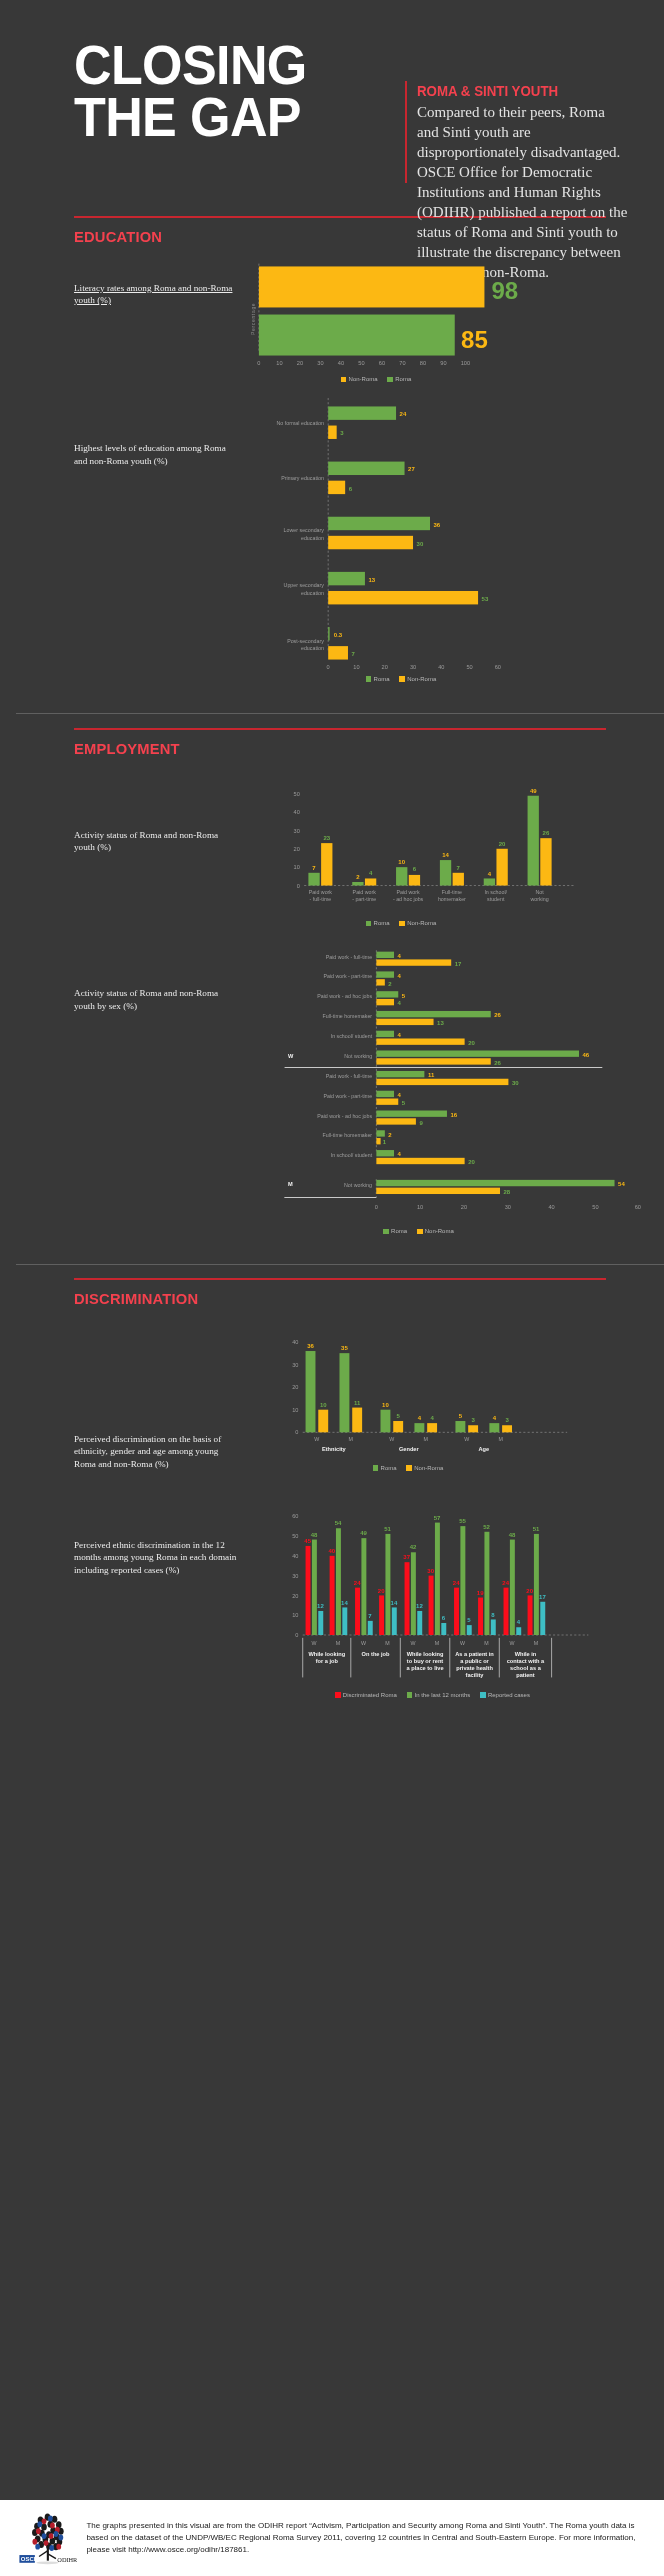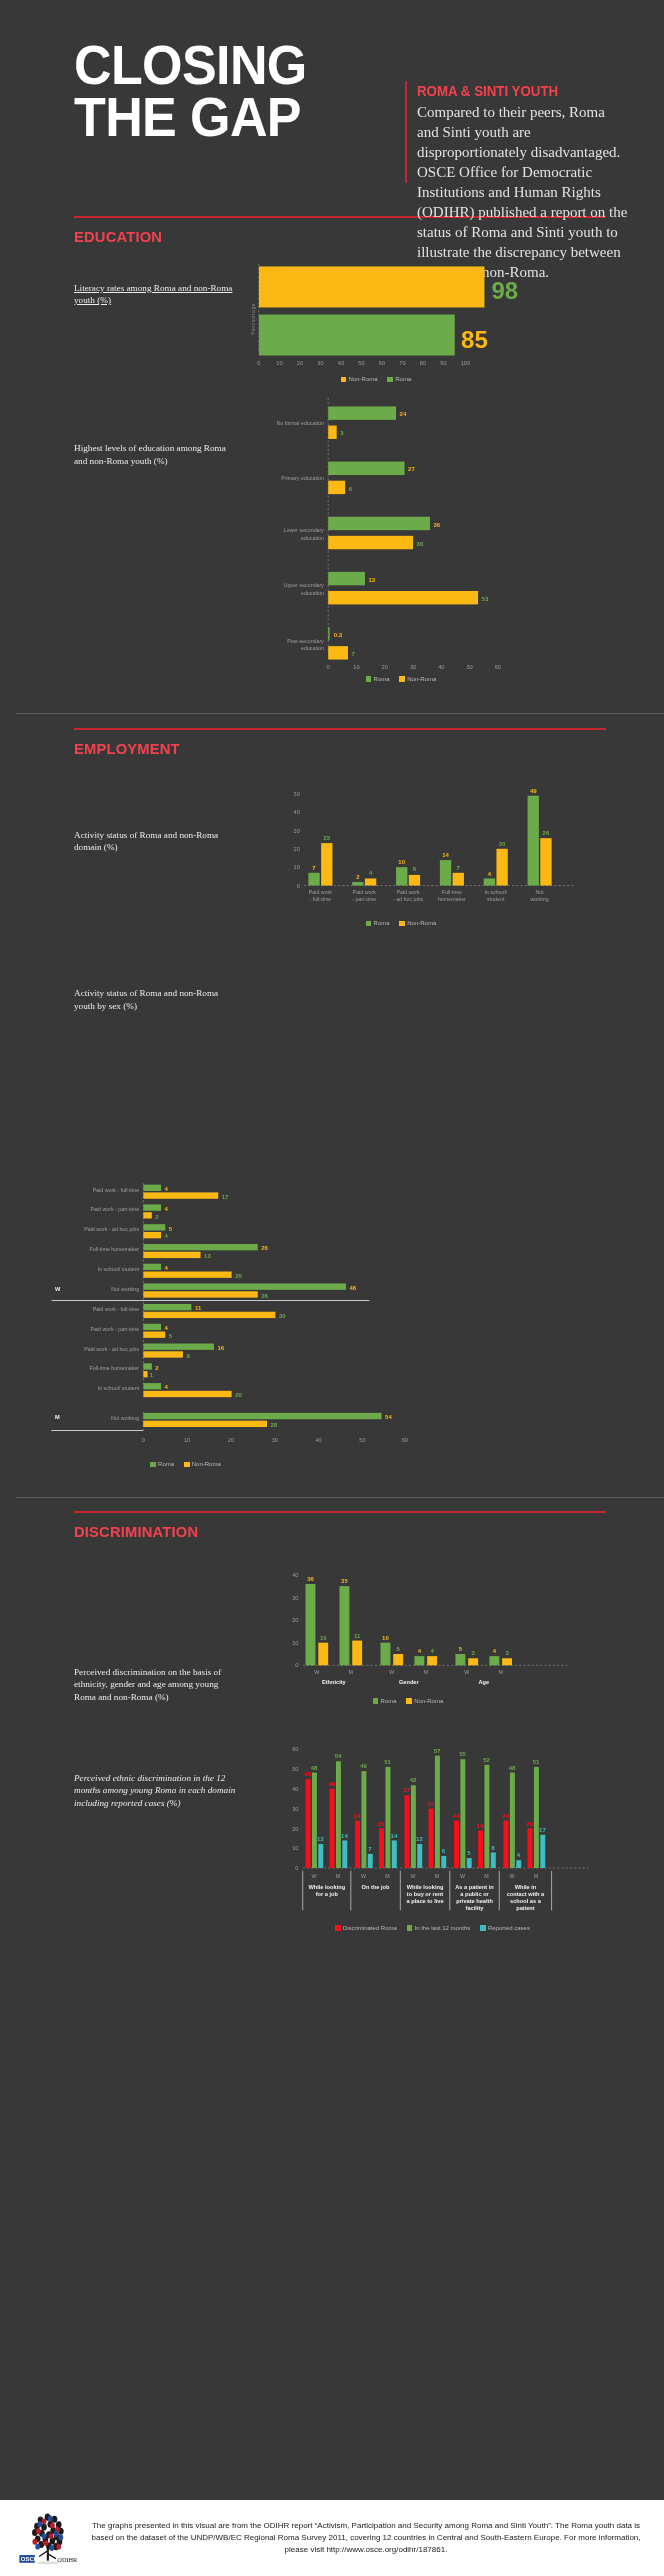--- a/index.html
+++ b/index.html
@@ -70,21 +70,21 @@
   .ylab { font-size:7px; fill:#8c8c8c; letter-spacing:1px; }
 
   
   .footer {
     position:absolute; left:0; bottom:0; width:664px; height:76px;
     background:#ffffff; display:flex; align-items:center; padding:0 18.4px;
   }
   .footer-logo { width:61px; flex:0 0 61px; }
   .footer-text {
     font-family:"Liberation Sans", sans-serif;
-    font-size:8px; line-height:1.5; color:#1a1a1a; padding-left:7px;text-align:center;
+    font-size:8px; line-height:1.5; color:#1a1a1a; padding-left:7px;
   }
 </style>
 </head>
 <body>
 
 <div class="page">
 
   <div class="header">
     <div class="hero-title">
       <div>CLOSING</div>
@@ -201,21 +201,21 @@
         </span>
       </div>
     </div>
   </div>
 
   <div class="band-sep" style="margin-top:31px;"></div>
   <div class="sect-rule" style="margin-top:14px;"></div>
   <div class="sect-title">EMPLOYMENT</div>
 
   <div class="block" style="margin-top:20px;">
-    <div class="block-cap" style="padding-top:51px;">Activity status of Roma and non-Roma domain (%)</div>
+    <div class="block-cap" style="padding-top:51px;">Activity status of Roma and non-Roma youth (%)</div>
     <div class="chart-wrap">
       <svg width="403" height="138" viewBox="0 0 570 195">
 
         <line x1="78" y1="152" x2="460" y2="152" stroke="#8a8a8a" stroke-width="1" stroke-dasharray="3,3"></line>
 
         <g>
           <text class="axnum" x="72" y="155" text-anchor="end">0</text>
           <text class="axnum" x="72" y="129" text-anchor="end">10</text>
           <text class="axnum" x="72" y="103" text-anchor="end">20</text>
           <text class="axnum" x="72" y="77" text-anchor="end">30</text>
@@ -271,21 +271,21 @@
           <span>Roma</span>
         </span>
         <span class="item">
           <span class="sw" style="background:#fcb813"></span>
           <span>Non-Roma</span>
         </span>
       </div>
     </div>
   </div>
 
-  <div class="block" style="margin-top:20px;flex-direction:column;">
+  <div class="block" style="margin-top:20px;">
     <div class="block-cap" style="padding-top:41px;">Activity status of Roma and non-Roma youth by sex (%)</div>
     <div class="chart-wrap">
       <svg width="403" height="233" viewBox="0 0 570 330">
         <line x1="180" y1="6" x2="180" y2="292" stroke="#8a8a8a" stroke-width="1" stroke-dasharray="3,3"></line>
 
         <g>
           <text class="axcat" x="174" y="18" text-anchor="end">Paid work - full-time</text>
           <rect x="180" y="8" width="25" height="9" fill="#6cab4a"></rect>
           <text class="dl" x="210" y="17" fill="#fcb813">4</text>
           <rect x="180" y="19" width="106" height="9" fill="#fcb813"></rect>
@@ -455,21 +455,21 @@
         </span>
         <span class="item">
           <span class="sw" style="background:#fcb813"></span>
           <span>Non-Roma</span>
         </span>
       </div>
     </div>
   </div>
 
   <div class="block" style="margin-top:24px;">
-    <div class="block-cap" style="padding-top:44px;font-style:italic;">Perceived ethnic discrimination in the 12 months among young Roma in each domain including reported cases (%)</div>
+    <div class="block-cap" style="padding-top:44px;">Perceived ethnic discrimination in the 12 months among young Roma in each domain including reported cases (%)</div>
     <div class="chart-wrap">
       <svg width="403" height="198" viewBox="0 0 570 280">
         <line x1="76" y1="198" x2="480" y2="198" stroke="#8a8a8a" stroke-width="1" stroke-dasharray="3,3"></line>
         <g>
           <text class="axnum" x="70" y="201" text-anchor="end">0</text>
           <text class="axnum" x="70" y="173" text-anchor="end">10</text>
           <text class="axnum" x="70" y="145" text-anchor="end">20</text>
           <text class="axnum" x="70" y="117" text-anchor="end">30</text>
           <text class="axnum" x="70" y="89" text-anchor="end">40</text>
           <text class="axnum" x="70" y="61" text-anchor="end">50</text>

